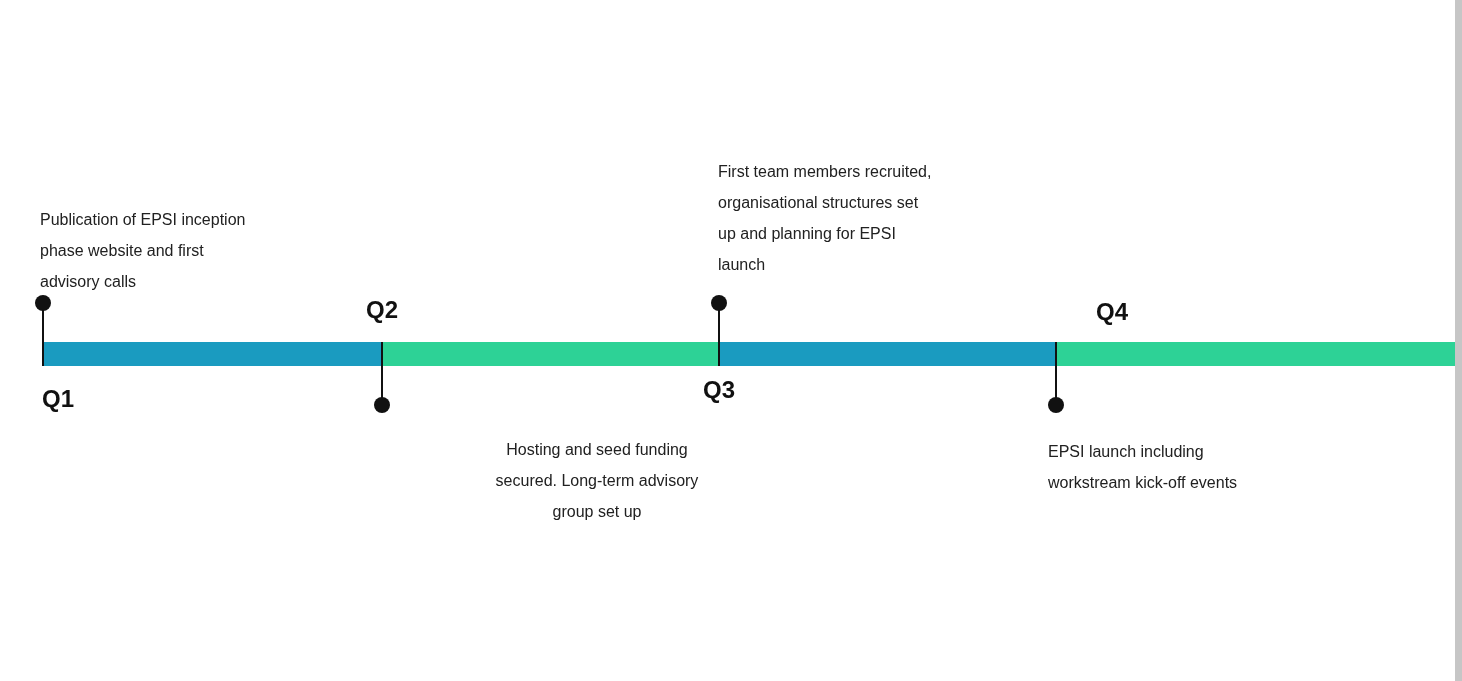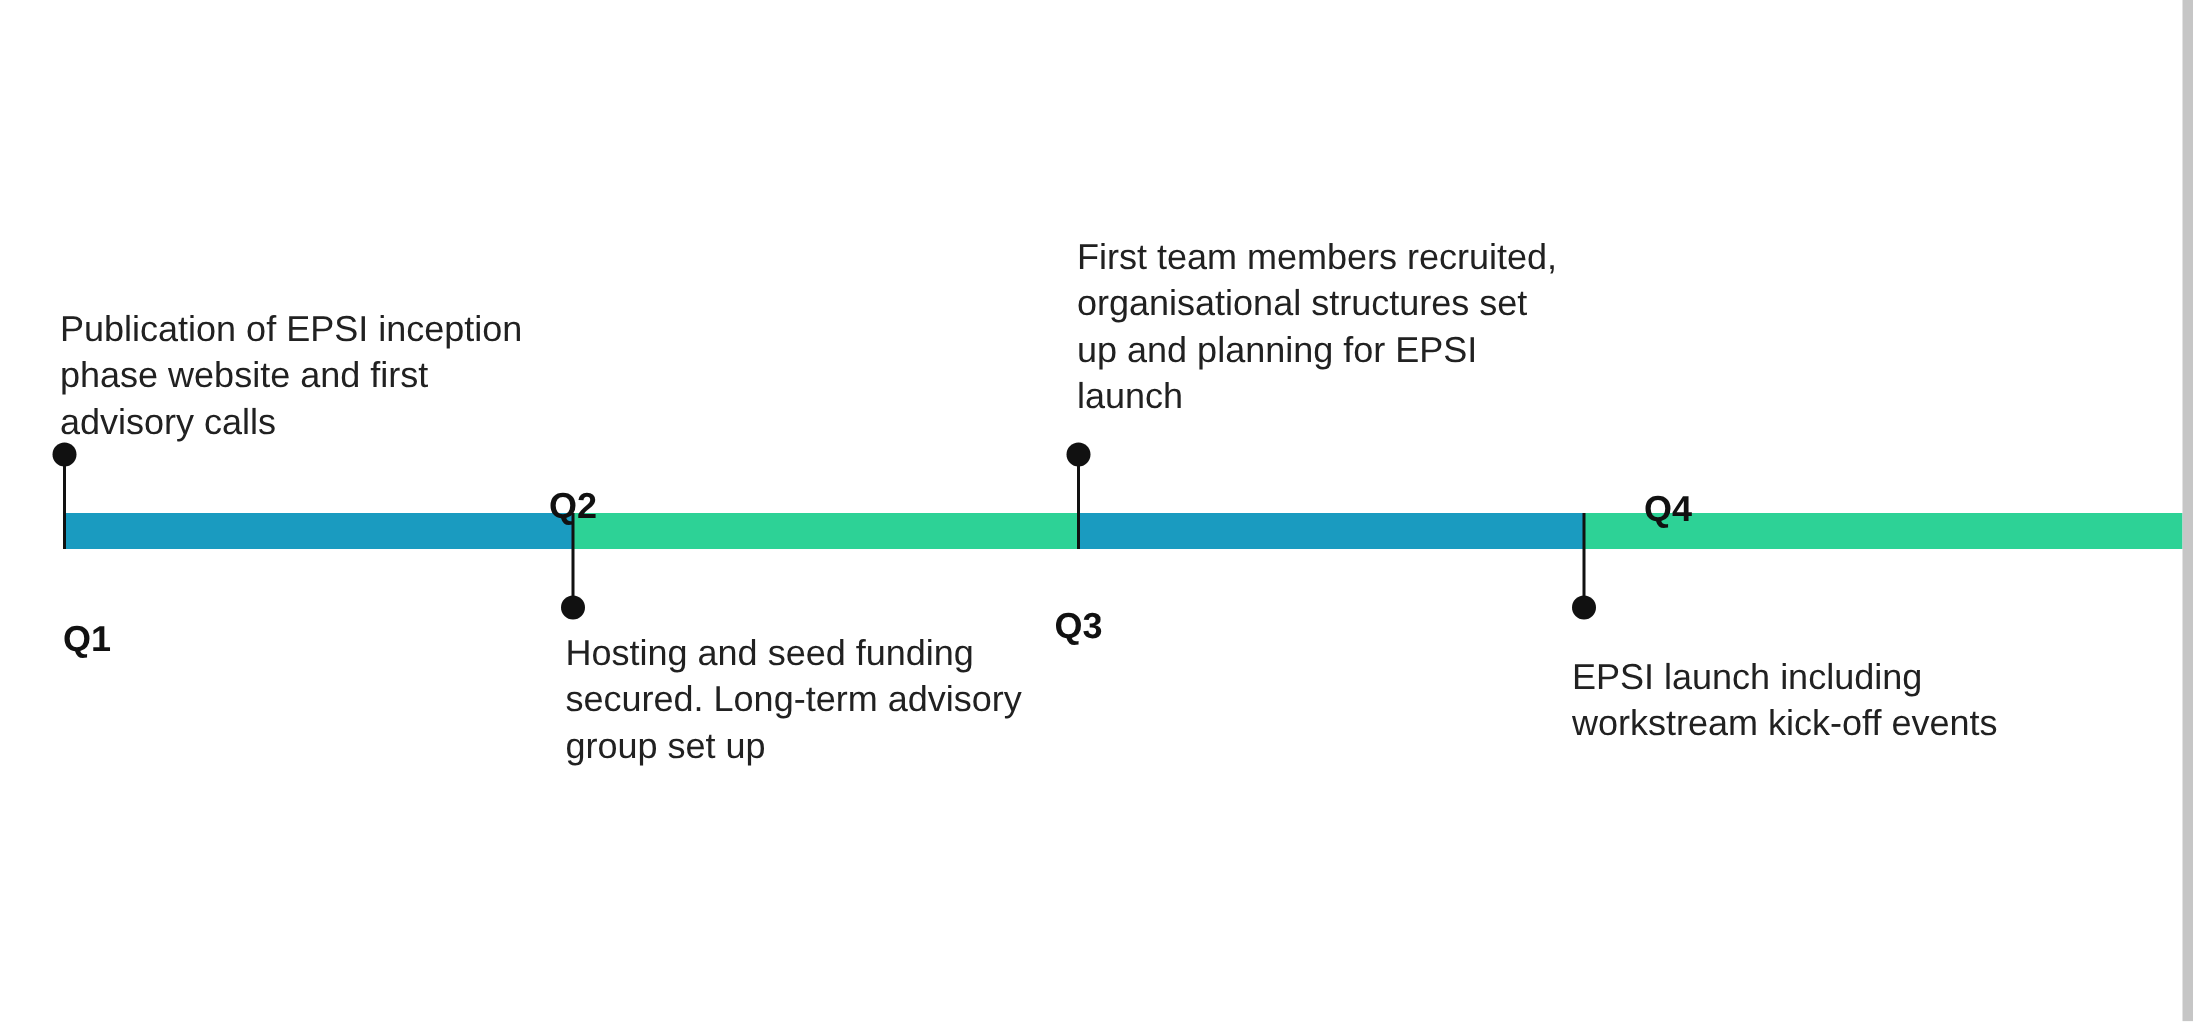--- a/index.html
+++ b/index.html
@@ -52,25 +52,24 @@
     background: #111111;
     transform: translateX(-50%);
   }
   .qlabel {
     position: absolute;
     transform: translateX(-50%);
     font-size: 24px;
     font-weight: bold;
     color: #111111;
     white-space: nowrap;
-    margin-top: 28px;
   }
   .desc {
     position: absolute;
-    font-size: 24px;
+    font-size: 16px;
     line-height: 31px;
     color: #212121;
     white-space: pre-line;
     width: 440px;
   }
 </style>
 </head>
 <body>
 
 <div class="canvas">
@@ -86,21 +85,21 @@
       <div class="dot" style="left: 43px; top: 303px;"></div>
       <div class="qlabel" style="left: 58px; top: 385px;">Q1</div>
       <div class="desc" style="left: 40px; top: 194px; margin-top: 10px;">Publication of EPSI inception
 phase website and first
 advisory calls</div>
     </div>
     <div class="milestone">
       <div class="stem" style="left: 382px; top: 342px; height: 63px;"></div>
       <div class="dot" style="left: 382px; top: 405px;"></div>
       <div class="qlabel" style="left: 382px; top: 296px;">Q2</div>
-      <div class="desc" style="left: 377px; top: 420px;">Hosting and seed funding
+      <div class="desc" style="left: 377px; top: 434px; text-align: center;">Hosting and seed funding
 secured. Long-term advisory
 group set up</div>
     </div>
     <div class="milestone">
       <div class="stem" style="left: 719px; top: 303px; height: 63px;"></div>
       <div class="dot" style="left: 719px; top: 303px;"></div>
       <div class="qlabel" style="left: 719px; top: 376px;">Q3</div>
       <div class="desc" style="left: 718px; top: 156px;">First team members recruited,
 organisational structures set
 up and planning for EPSI

